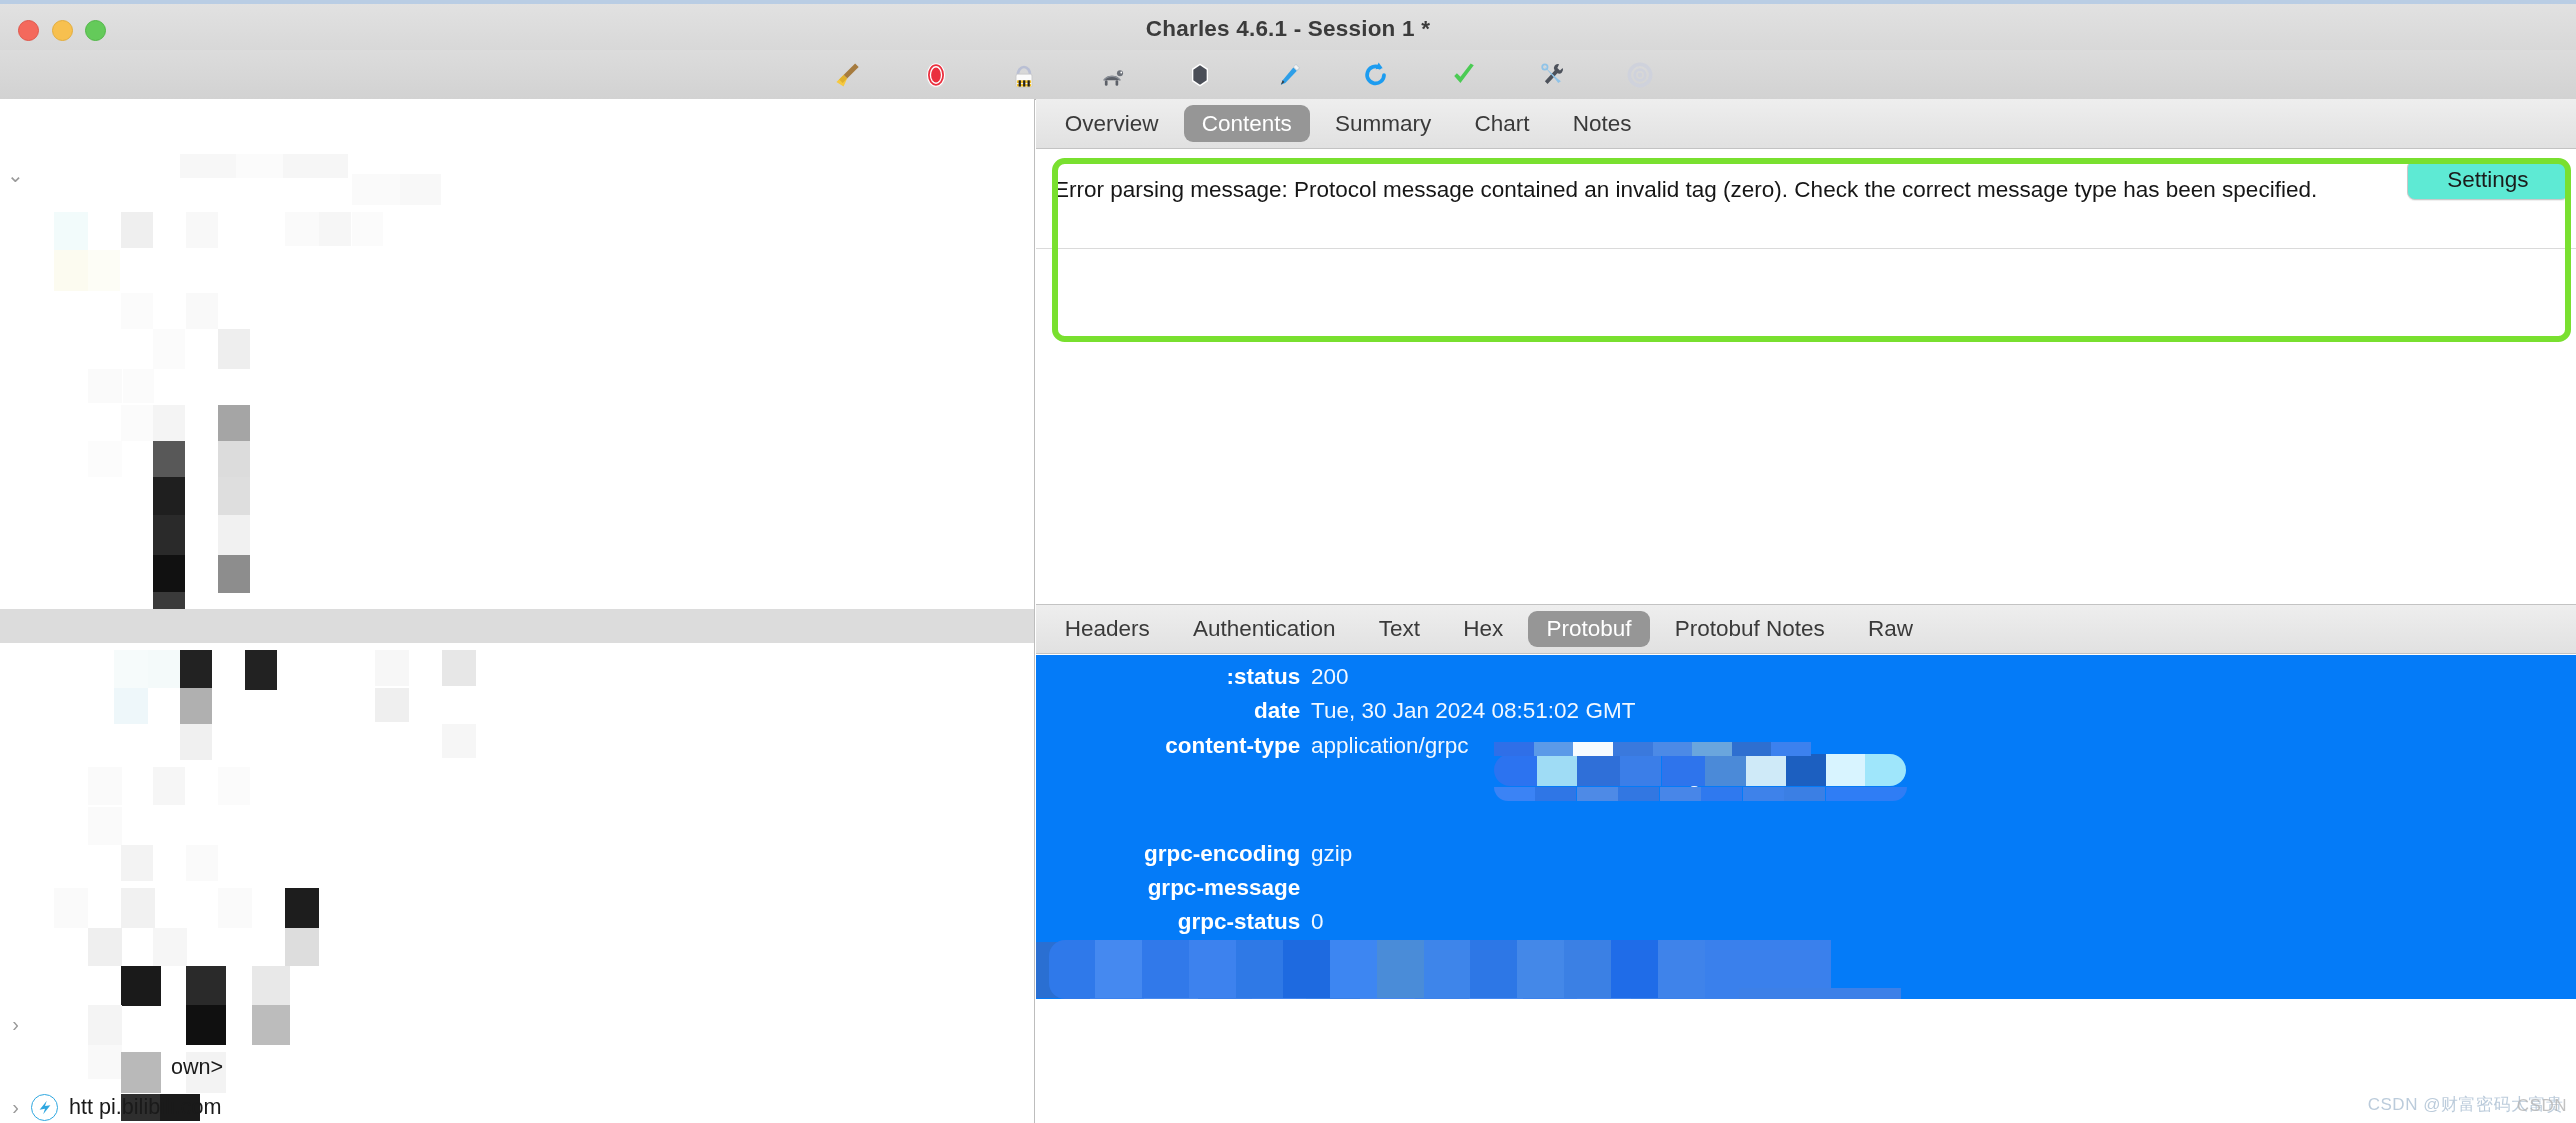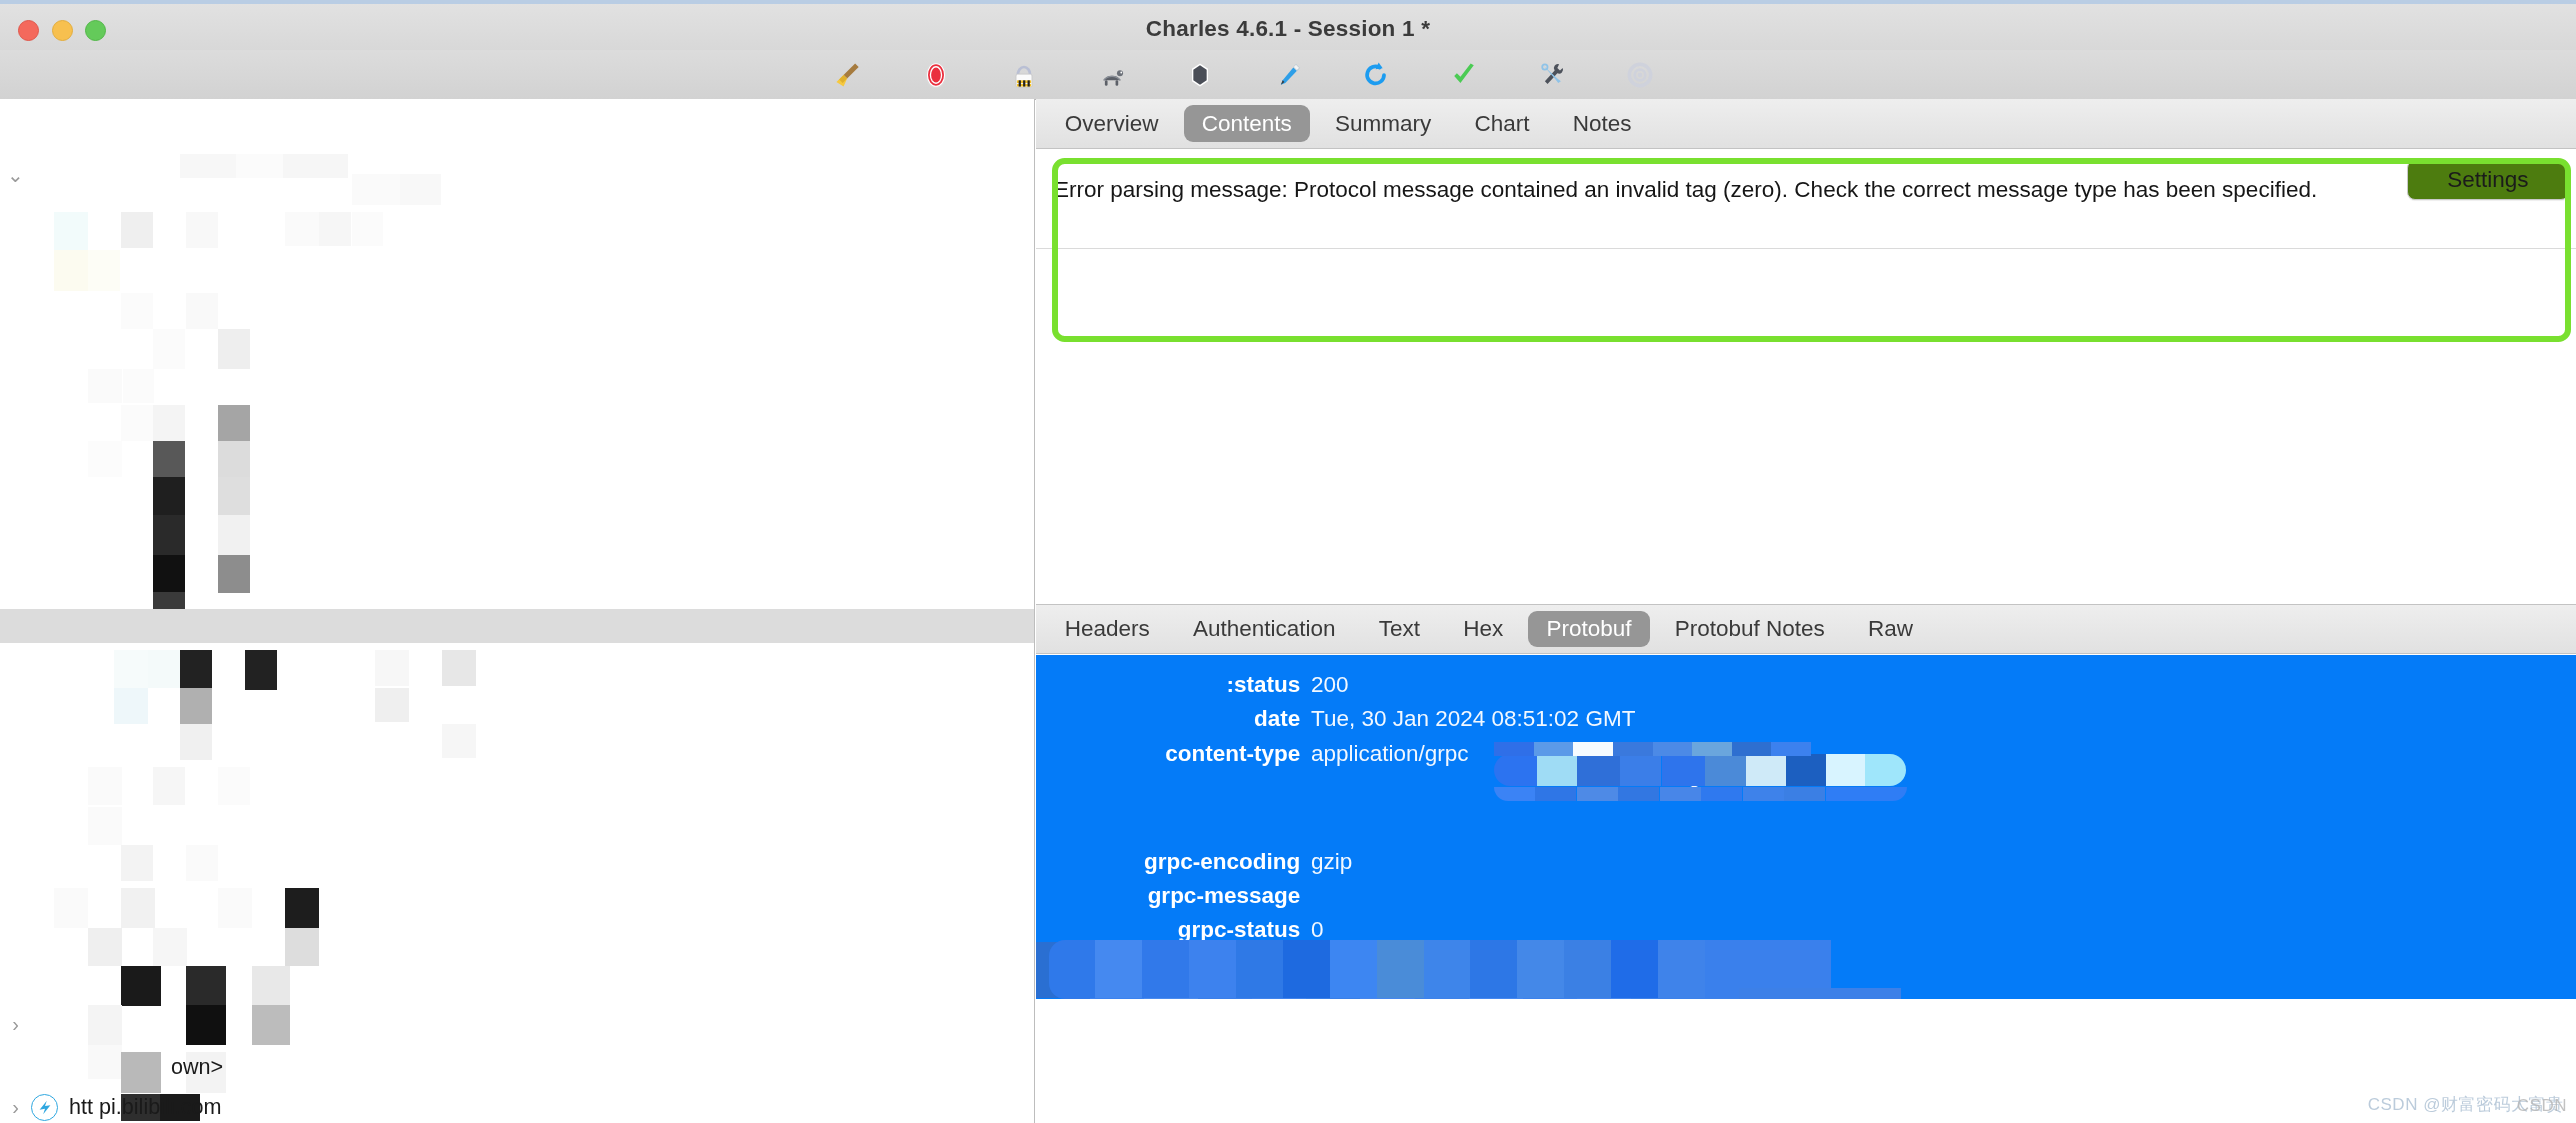--- a/index.html
+++ b/index.html
@@ -122,42 +122,42 @@
     position: absolute; left: 18px; top: 25px; width: 1370px;
     font-size: 22.5px; line-height: 31px; color: #161616;
   }
   .contents-divider {
     position: absolute; left: 0; top: 99px; width: 1540px; height: 0.9px;
     background: #dadada;
   }
   .settings-btn {
     position: absolute; right: 7.2px; top: 10.8px;
     width: 162px; height: 40px;
-    background: #4d7c0f;
+    background: #5eead4;
     border: 0.9px solid #c9c9c9; border-radius: 8px;
     font-size: 22.5px; color: #1b1b1b;
     font-family: "Liberation Sans", sans-serif;
     cursor: pointer;
     box-shadow: 0 0.9px 0.9px rgba(0,0,0,.07);
   }
 
   
   .bottom-tabstrip {
     position: absolute; left: 0; top: 505px; width: 1540px; height: 50px;
     background: linear-gradient(to bottom, #eeeeee 0%, #e1e1e1 100%);
     border-top: 0.9px solid #c3c3c3; border-bottom: 0.9px solid #c3c3c3;
     display: flex; align-items: center; padding-left: 10.8px;
   }
   .headers-panel {
     position: absolute; left: 0; top: 556px; width: 1540px; height: 468px;
     background: #047bf8; overflow: hidden;
   }
   .hdr-row {
     position: absolute; left: 0; width: 1540px; height: 34px;
-    display: flex; align-items: flex-end;
+    display: flex; align-items: flex-start;
   }
   .hdr-name {
     width: 275px; text-align: right; flex: none;
     font-size: 22.5px; font-weight: bold; color: #ffffff;
     padding-right: 10.8px; white-space: nowrap;
   }
   .hdr-value {
     font-size: 22.5px; color: #f2f8ff; white-space: nowrap;
   }
 

